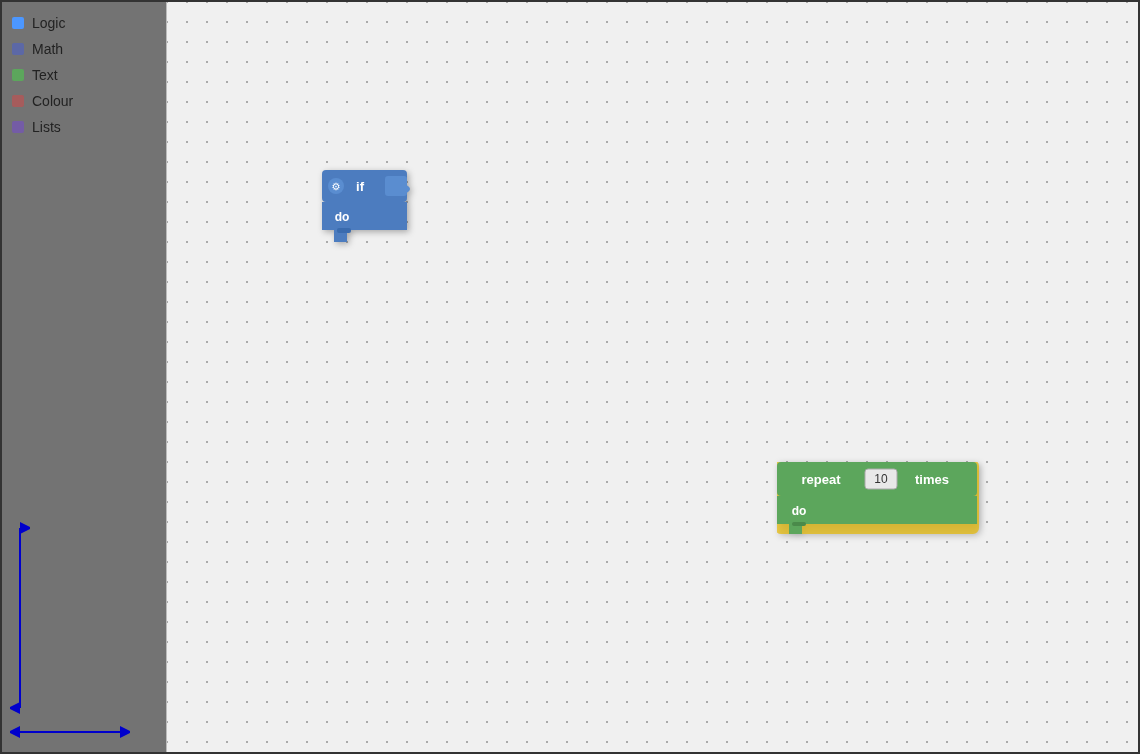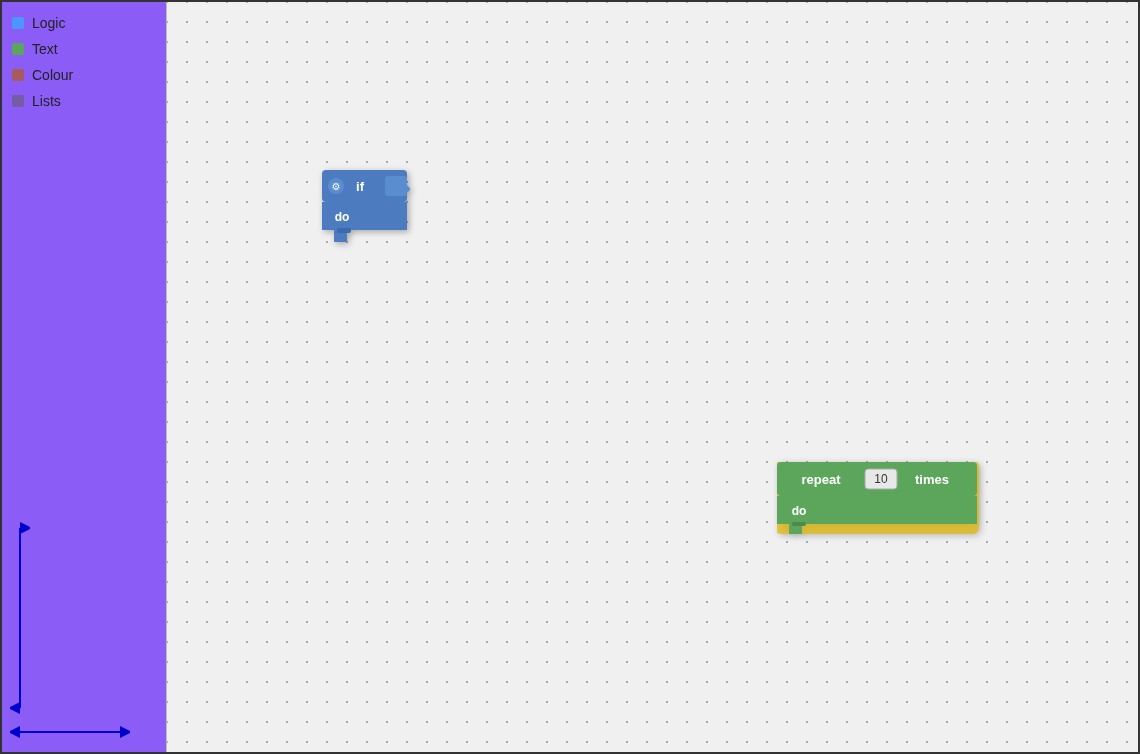--- a/index.html
+++ b/index.html
@@ -15,21 +15,21 @@
       display: flex;
       width: 1140px;
       height: 754px;
       border: 2px solid #333;
     }
 
     
     .sidebar {
       width: 165px;
       min-width: 165px;
-      background: #8b5cf6;
+      background: #737373;
       display: flex;
       flex-direction: column;
       padding: 8px 0;
       border-right: 1px solid #bbb;
       position: relative;
     }
 
     .sidebar-item {
       display: flex;
       align-items: center;
@@ -109,20 +109,24 @@
 
 <div class="main-container">
 
   <div class="sidebar">
 
     <div class="sidebar-item">
       <div class="color-dot" style="background:#4C97FF;"></div>
       <span>Logic</span>
     </div>
     <div class="sidebar-item">
+      <div class="color-dot" style="background:#5C68A6;"></div>
+      <span>Math</span>
+    </div>
+    <div class="sidebar-item">
       <div class="color-dot" style="background:#5CA65C;"></div>
       <span>Text</span>
     </div>
     <div class="sidebar-item">
       <div class="color-dot" style="background:#A65C5C;"></div>
       <span>Colour</span>
     </div>
     <div class="sidebar-item">
       <div class="color-dot" style="background:#745CA6;"></div>
       <span>Lists</span>

